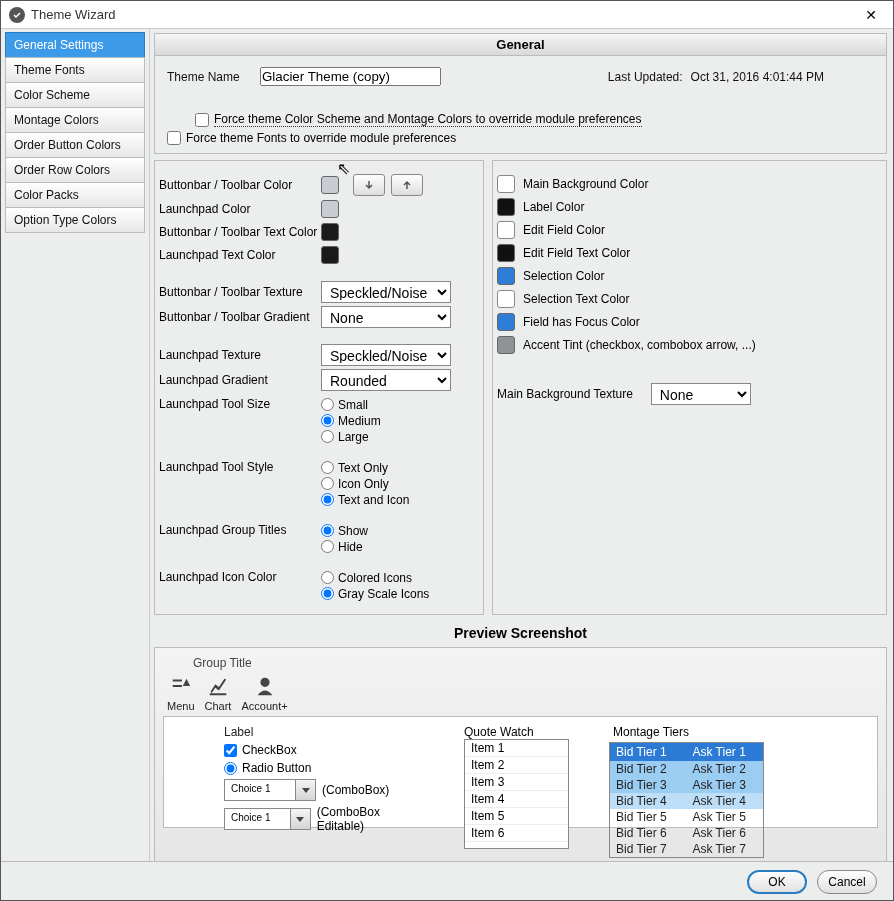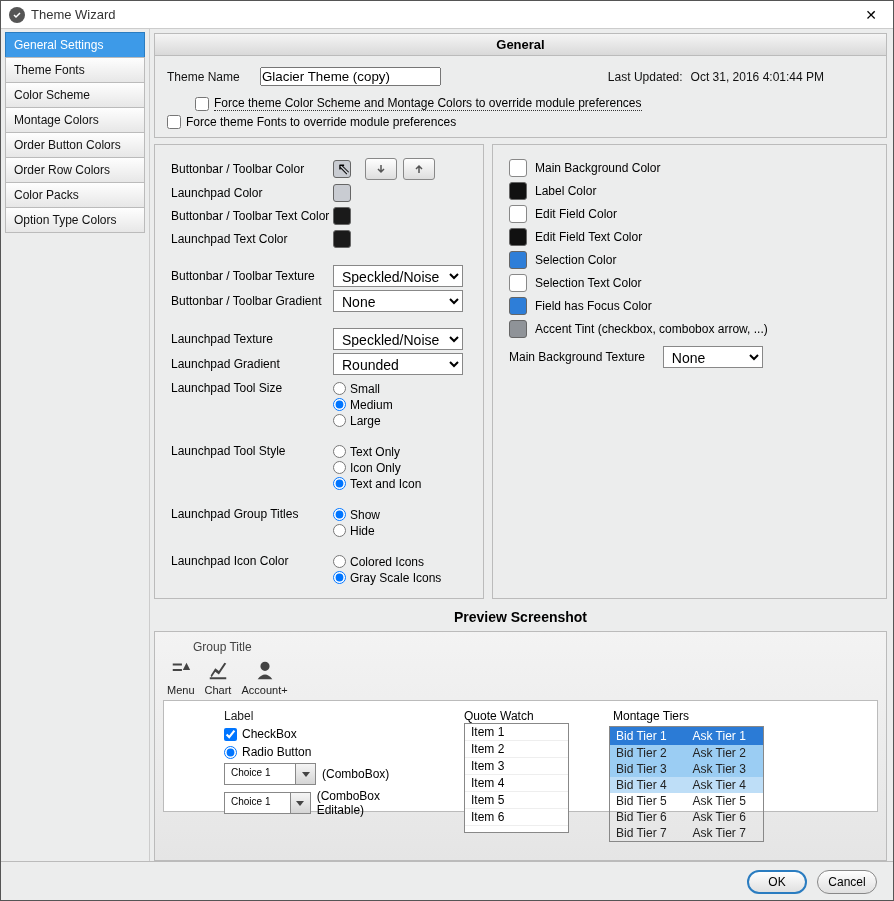--- a/index.html
+++ b/index.html
@@ -26,21 +26,21 @@
   .row { display:flex; align-items:center; gap:8px; margin:3px 0; }
   .lbl { width:140px; font-size:12px; color:#111; white-space:nowrap;}
   .lbl2 { font-size:12px; color:#111; }
   
   .checkbox-row { display:flex; align-items:center; gap:5px; margin:0;}
   .checkbox-row input { width:14px; height:14px; }
   .dotted { border-bottom:1px dotted #333; }
   .cursor { position:absolute; left:182px; top:125px; font-size:16px; color:#000; pointer-events:none; z-index:10;}
   
   .two-col { display:flex; gap:8px; }
-  .col-box { border:1px solid #bbb; padding:10px 16px; flex:1;}
+  .col-box { border:1px solid #bbb; padding:10px 4px; flex:1;}
   .left-col { width:330px; flex:none;}
   
   .form-row { display:flex; align-items:center; margin:3px 0; min-height:20px;}
   .form-row .fl { width:162px; font-size:12px; white-space:nowrap;}
   .swatch { width:18px; height:18px; border:1px solid #666; border-radius:3px; cursor:pointer;}
   .btn-icon { width:32px; height:22px; border:1px solid #888; background:linear-gradient(#fefefe,#dedede); display:flex; align-items:center; justify-content:center; cursor:pointer; border-radius:3px;}
   .btn-icon svg { width:12px; height:12px; fill:#555;}
   
   select.combo { border:1px solid #888; background:#fff; font-size:14px; padding:2px 4px; width:130px; height:22px;}
   
@@ -118,21 +118,21 @@
     <div class="panel" style="position:relative;">
       <div class="header">General</div>
       <div class="body">
         <div class="row">
           <span class="lbl" style="width:85px;">Theme Name</span>
           <input class="field" value="Glacier Theme (copy)" style="">
           <span style="flex:1"></span>
           <span class="lbl2">Last Updated:</span>
           <span class="lbl2" style="margin-right:50px;">Oct 31, 2016  4:01:44 PM</span>
         </div>
-        <div class="checkbox-row" style="margin-top:10px;padding-left:28px;">
+        <div class="checkbox-row" style="margin-top:26px;padding-left:28px;">
           <input type="checkbox" style="">
           <span class="dotted">Force theme Color Scheme and Montage Colors to override module preferences</span>
         </div>
         <div class="checkbox-row" style="margin-top:4px;">
           <input type="checkbox" style="">
           <span>Force theme Fonts to override module preferences</span>
         </div>
       </div>
       <span class="cursor">⇖</span>
     </div>
@@ -282,21 +282,21 @@
             </div>
             <div class="form-row">
               <div class="swatch" style="background: rgb(46, 126, 216);"></div>
               <span class="fl">Field has Focus Color</span>
             </div>
             <div class="form-row">
               <div class="swatch" style="background: rgb(143, 147, 152);"></div>
               <span class="fl">Accent Tint (checkbox, combobox arrow, ...)</span>
             </div>
           </div>
-        <div class="form-row" style="margin-top:7px;">
+        <div class="form-row" style="margin-top:28px;">
           <span>Main Background Texture</span>
           <span style="width:18px"></span>
           <select class="combo" id="cmb-bgtx" style="width:100px;"><option>None</option></select>
         </div>
       </div>
     </div>
 
     <div style="margin-top:6px;">
       <div class="preview-title">Preview Screenshot</div>
       <div class="preview-box">

